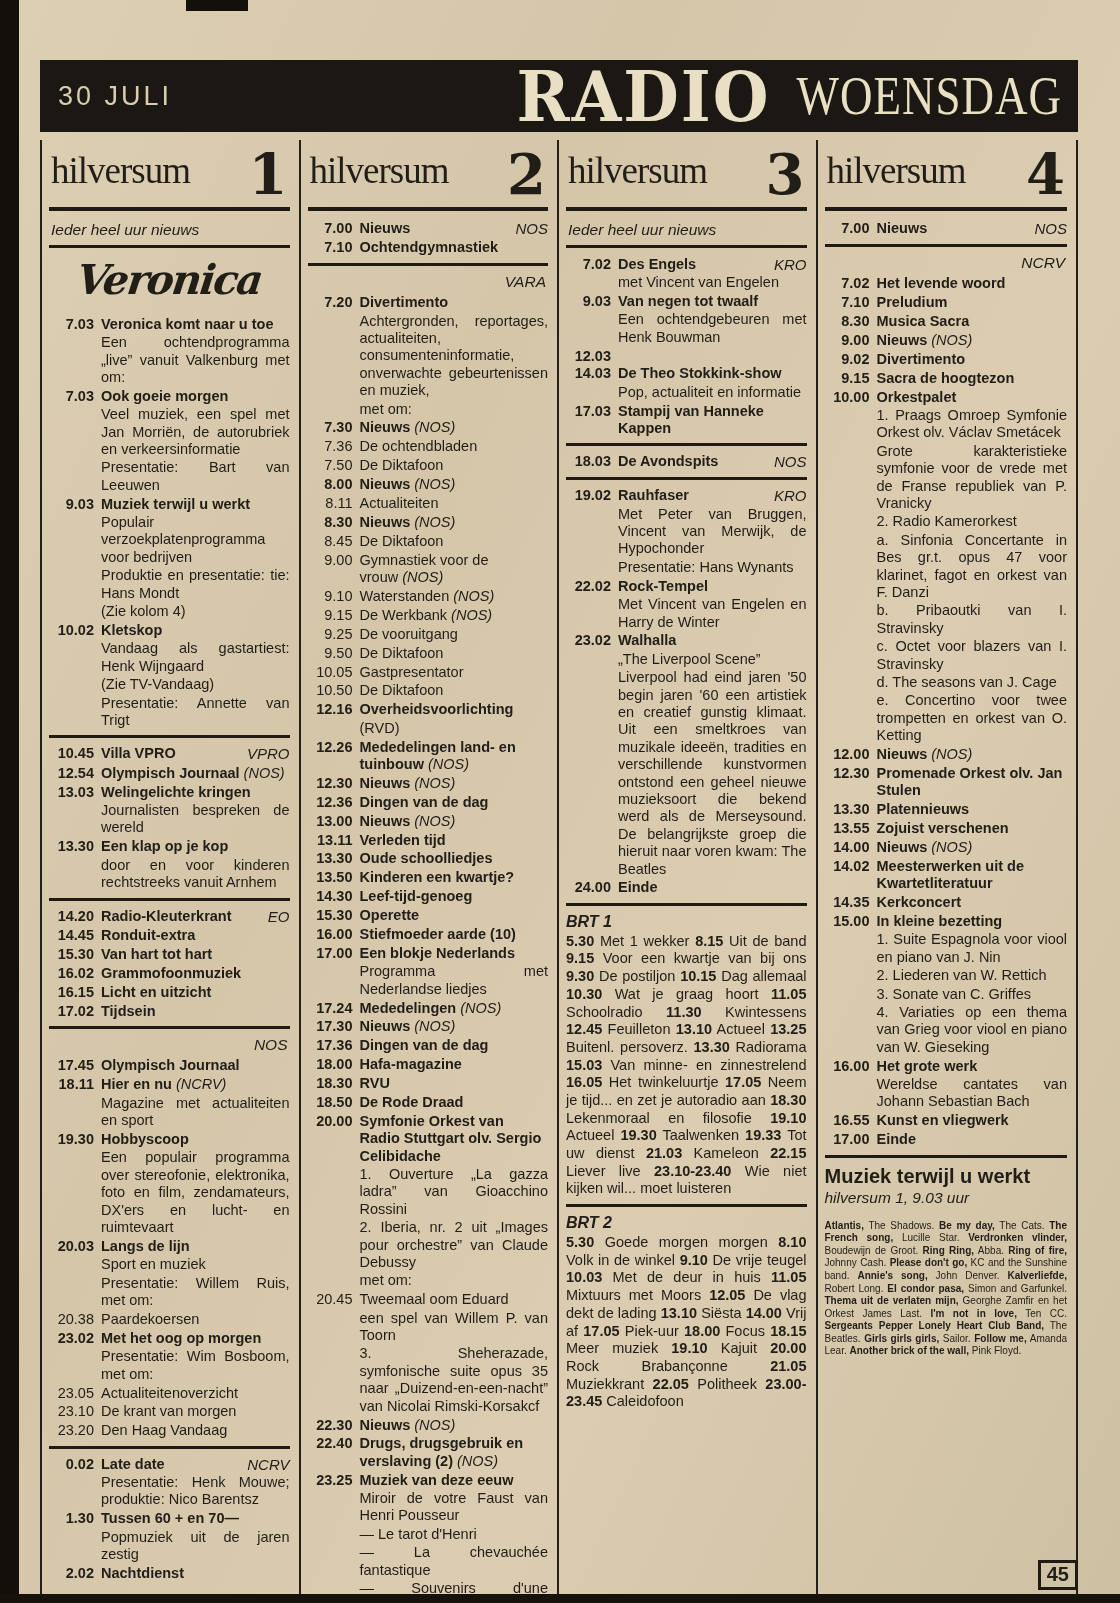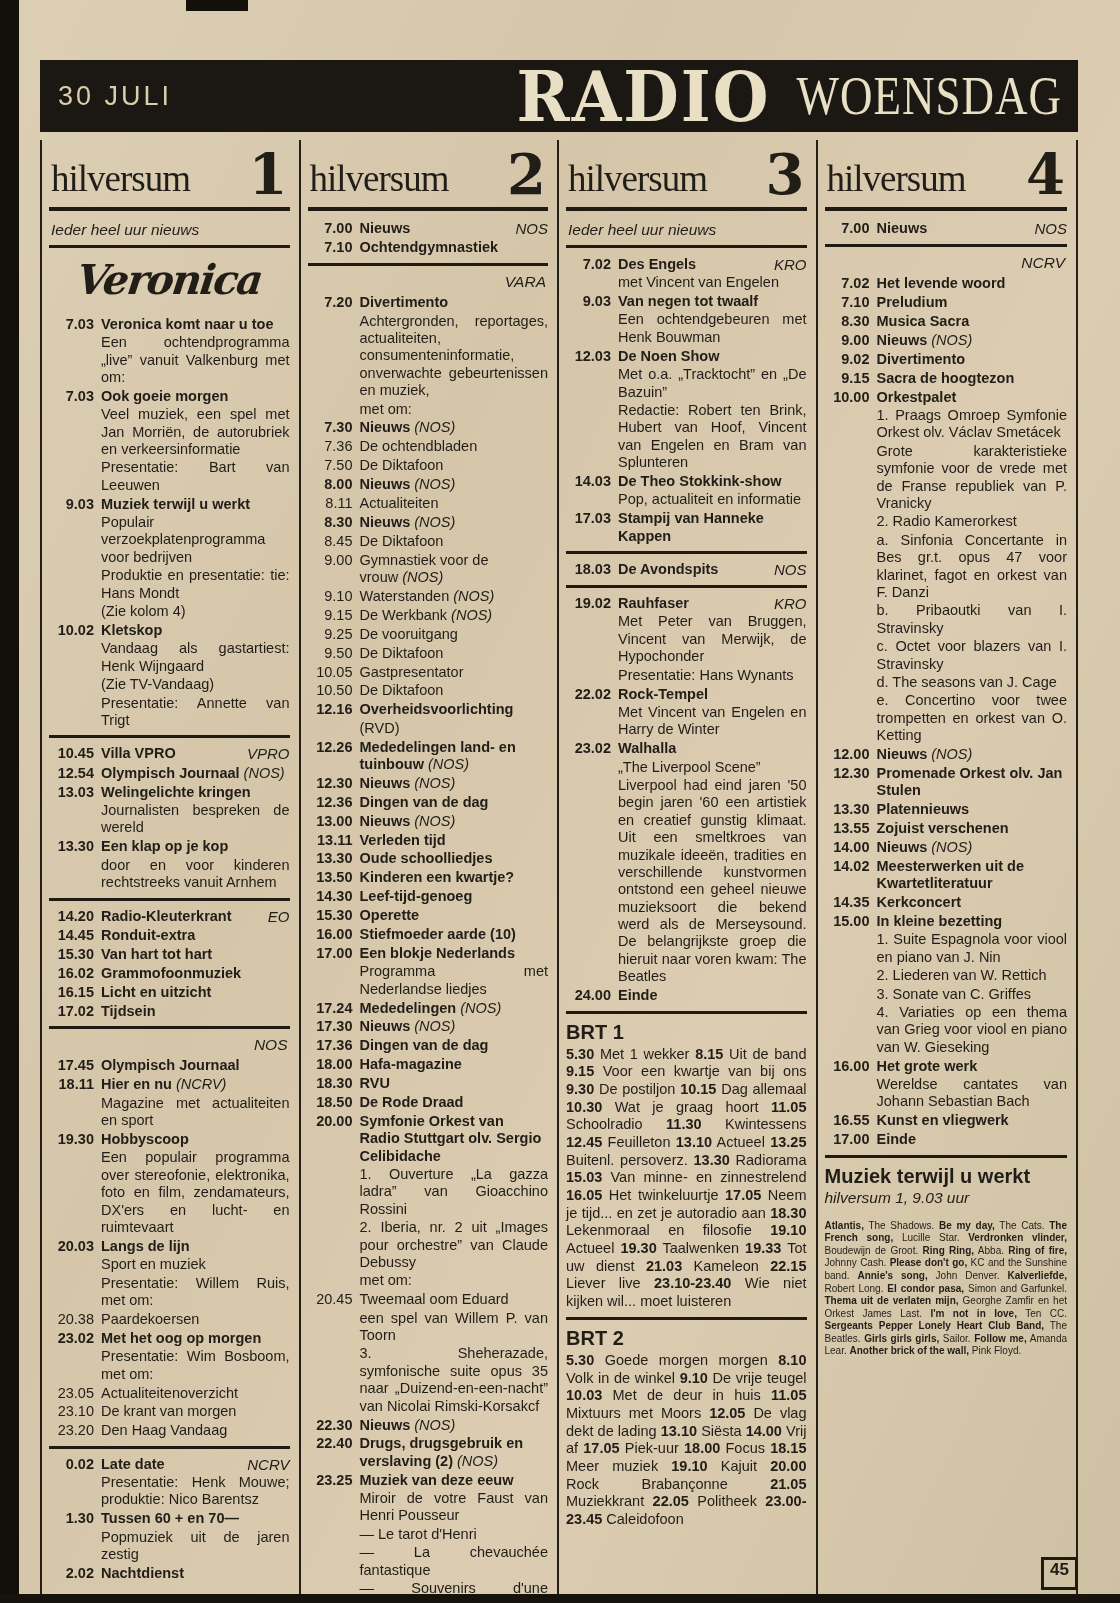--- a/index.html
+++ b/index.html
@@ -24,21 +24,21 @@
 
   .grid {
     position:absolute; left:40px; top:140px; width:1038px; min-height:1414px;
     display:grid; grid-template-columns:1fr 1fr 1fr 1fr;
     border-left:2px solid #242017; border-right:2px solid #242017; border-bottom:2px solid #242017;
     box-sizing:border-box;
   }
   .column { border-right:2px solid #242017; padding:4px 9px 12px 7px; box-sizing:border-box; }
   .column:last-child { border-right:none; }
 
-  .col-head { display:flex; align-items:flex-end; padding:8px 2px 0 2px; }
+  .col-head { display:flex; padding:8px 2px 0 2px; }
   .station  { font-family:"Liberation Serif",serif; font-size:37px; letter-spacing:-1px; line-height:1; }
   .chnum    { font-family:"DejaVu Serif",serif; font-weight:bold; font-size:56px; line-height:0.8; margin-left:auto; }
   .head-rule{ border-top:4px solid #1f1a12; margin:10px 0 9px; }
 
   .note { font-style:italic; font-size:15.5px; padding:1px 2px 6px; border-bottom:3px solid #1f1a12; margin-bottom:8px; }
   .veronica { font-family:"DejaVu Serif",serif; font-weight:bold; font-style:italic; font-size:41px;
     text-align:center; margin:8px 0 12px; letter-spacing:-2px; transform:skewX(-7deg); }
 
   .entry { display:flex; margin:1.5px 0; }
   .time  { width:45px; text-align:right; flex:none; font-weight:bold; font-size:14.5px; }
@@ -46,30 +46,30 @@
   .ebody { flex:1; padding-left:7px; font-size:14.5px; line-height:1.2; min-width:0; }
   .title { font-weight:bold; }
   .tit-it{ font-style:italic; font-weight:normal; margin-left:4px; }
   .bc    { float:right; font-style:italic; font-weight:normal; font-size:15px; margin-left:6px; }
   .desc  { font-weight:normal; text-align:justify; margin-top:1px; }
   .desc.it { text-align:left; }
 
   .divider { border-top:3px solid #1f1a12; margin:6px 0 7px; }
   .bc-line { text-align:right; font-style:italic; font-size:15.5px; padding:0 2px 2px; }
 
-  .sec-head { font-weight:bold; font-size:20px; margin:2px 0 2px; }
+  .sec-head { font-weight:bold; font-size:16px; margin:2px 0 2px;font-style:italic; }
   .sec-body { font-size:14.5px; line-height:1.22; text-align:justify; margin-bottom:4px; }
 
   .music-head { font-weight:bold; font-size:20px; margin:4px 0 1px; letter-spacing:0; }
   .music-sub  { font-style:italic; font-size:15.5px; margin-bottom:13px; }
   .music-body { font-size:10px; line-height:1.26; text-align:justify; }
 
   .page-num {
     position:absolute; right:42px; bottom:13px; border:3px solid #1f1a12;
-    padding:0px 6px 7px; font-weight:bold; font-size:17px;
+    padding:0px 6px 1px; font-weight:bold; font-size:20px;
   }
 </style>
 </head>
 <body>
 
 <div class="page">
   <div class="scan-left"></div>
   <div class="scan-top"></div>
 
   <div class="header-bar">
@@ -545,25 +545,20 @@
         </div>
         <div class="entry">
           <span class="time">9.03</span>
           <div class="ebody">
             <div class="title-line"><span class="title">Van negen tot twaalf</span></div>
             <div class="desc">Een ochtendgebeuren met Henk Bouwman</div>
           </div>
         </div>
         <div class="entry">
           <span class="time">12.03</span>
-          <div class="ebody">
-            <div class="title-line"><span class="title">De Noen Show</span></div>
-            <div class="desc">Met o.a. „Tracktocht” en „De Bazuin”</div>
-            <div class="desc">Redactie: Robert ten Brink, Hubert van Hoof, Vincent van Engelen en Bram van Splunteren</div>
-          </div>
         </div>
         <div class="entry">
           <span class="time">14.03</span>
           <div class="ebody">
             <div class="title-line"><span class="title">De Theo Stokkink-show</span></div>
             <div class="desc">Pop, actualiteit en informatie</div>
           </div>
         </div>
         <div class="entry">
           <span class="time">17.03</span>

